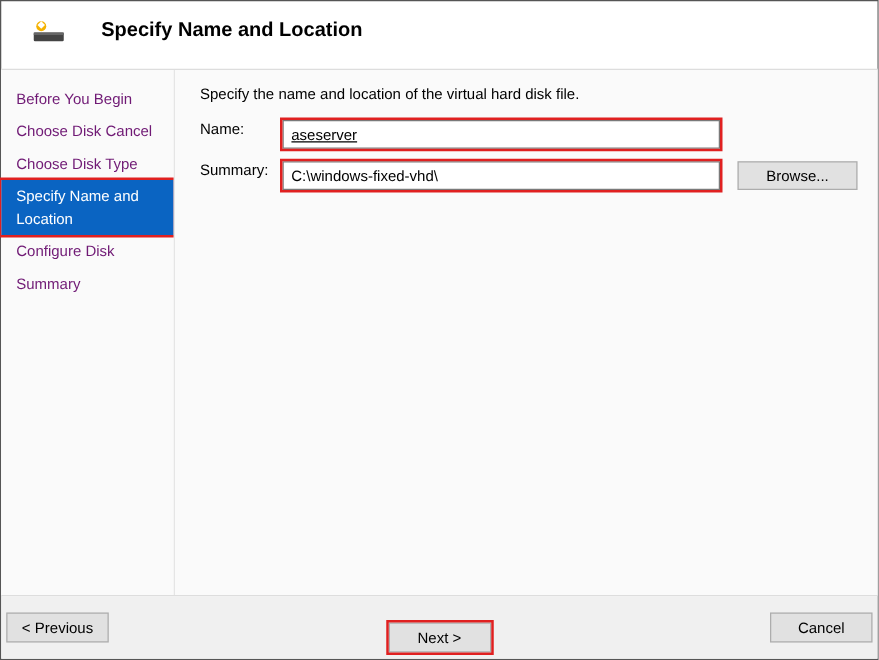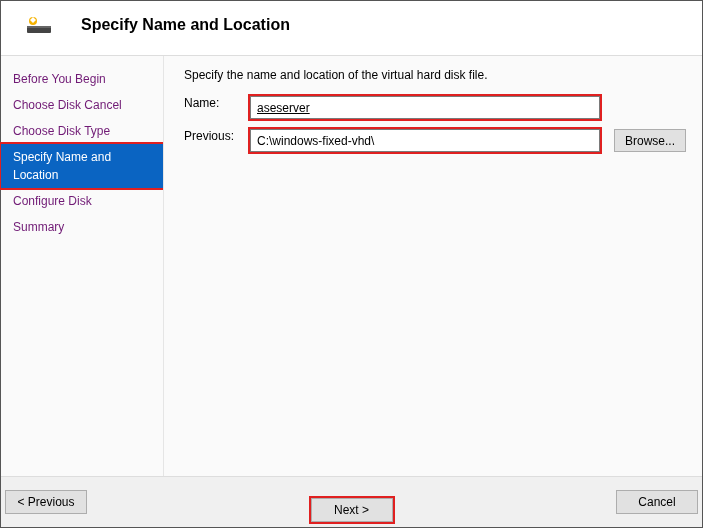--- a/index.html
+++ b/index.html
@@ -105,21 +105,21 @@
     padding: 2px 6px;
   }
   .text-input.name-input { width: 350px; text-decoration: underline; }
   .text-input.loc-input { width: 350px; }
   .highlight {
     outline: 2px solid #e02020;
     outline-offset: 0;
   }
   .browse-btn {
     height: 23px;
-    width: 72px;
+    width: 96px;
     border: 1px solid #adadad;
     background: #e1e1e1;
     font-family: inherit;
     font-size: 12px;
     cursor: pointer;
     margin-left: 6px;
   }
   .footer {
     height: 50px;
     display: flex;
@@ -174,21 +174,21 @@
 
     <div class="content">
       <div class="instruction">Specify the name and location of the virtual hard disk file.</div>
 
       <div class="form-row">
         <span class="form-label">Name:</span>
         <input type="text" class="text-input name-input highlight" value="aseserver" style="">
       </div>
 
       <div class="form-row">
-        <span class="form-label">Previous:</span>
+        <span class="form-label">Summary:</span>
         <input type="text" class="text-input loc-input highlight" value="C:\windows-fixed-vhd\" style="">
         <button class="browse-btn">Browse...</button>
       </div>
     </div>
   </div>
 
   <div class="footer">
     <button class="nav-btn">&lt; Previous</button>
     <button class="nav-btn highlight-btn">Next &gt;</button>
     <button class="nav-btn">Cancel</button>

